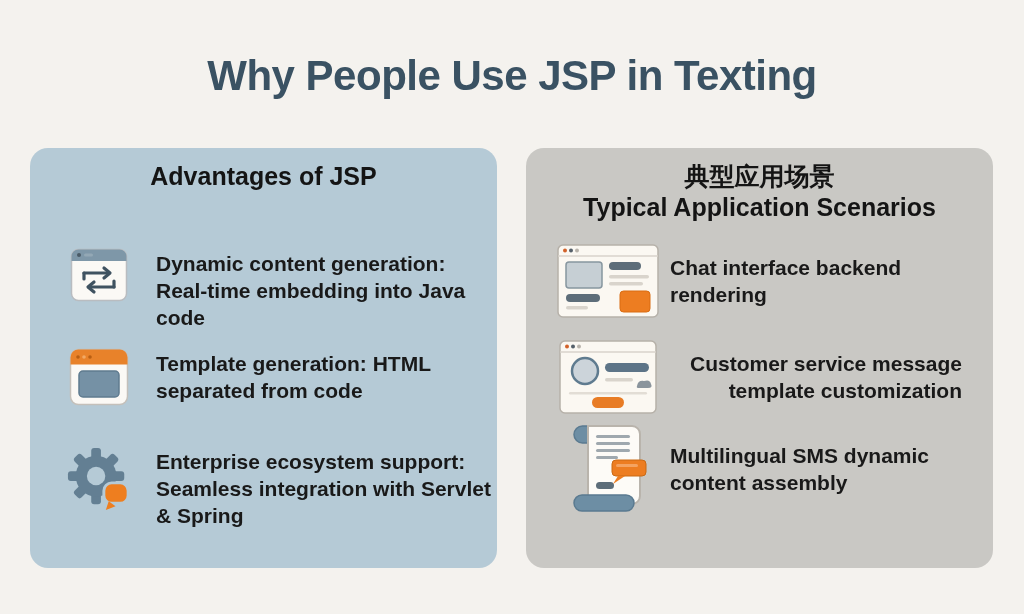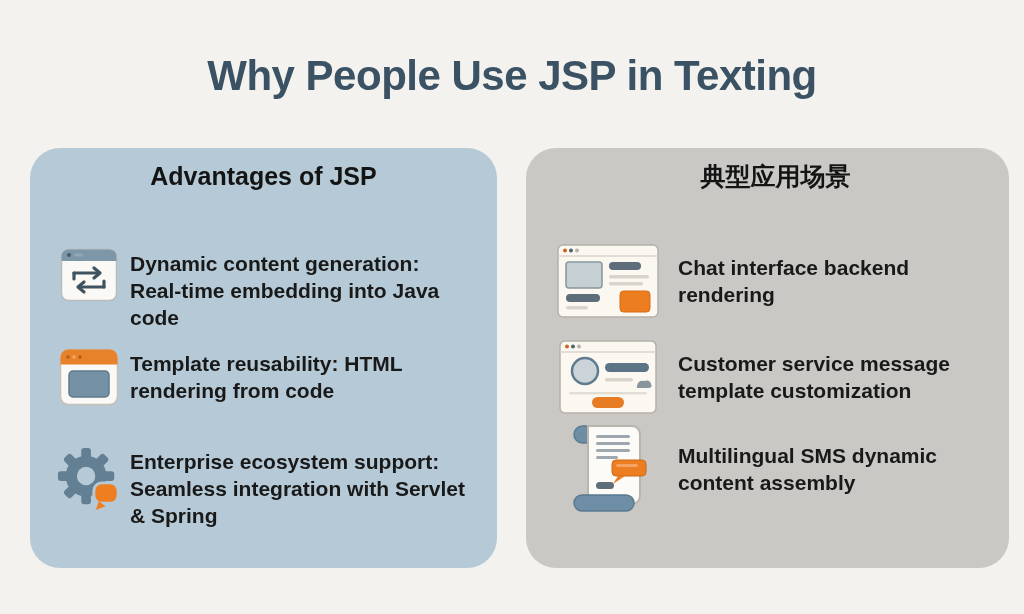--- a/index.html
+++ b/index.html
@@ -10,43 +10,43 @@
     overflow:hidden;
   }
   .stage{position:relative;width:1024px;height:614px;background:#f4f2ee;}
   .title{
     position:absolute;top:52px;left:0;width:1024px;
     margin:0;text-align:center;
     font-size:42px;font-weight:bold;color:#3a5263;letter-spacing:-0.5px;
   }
   .panel{
     position:absolute;top:148px;width:467px;height:420px;
-    border-radius:30px;
+    border-radius:18px;
   }
   .panel.left{left:30px;background:#b5cad6;}
-  .panel.right{left:526px;background:#c9c8c4;padding-left:16px;}
+  .panel.right{left:526px;background:#c9c8c4;}
   .panel-title{
     margin-top:13px;text-align:center;
     font-size:25px;font-weight:bold;color:#141414;line-height:31px;
   }
   .row{
     position:absolute;display:flex;
   }
-  .panel.left .row{left:26px;align-items:flex-start;gap:8px;}
-  .panel.right .row{left:30px;align-items:center;gap:18px;}
+  .panel.left .row{left:36px;align-items:flex-start;gap:24px;}
+  .panel.right .row{left:30px;align-items:center;gap:10px;}
   .icon-box{flex:0 0 auto;display:flex;justify-content:center;}
   .panel.left .icon-box{width:66px;}
   .panel.right .icon-box{width:104px;}
   .item-text{
     font-size:21px;font-weight:bold;color:#191919;line-height:27px;
   }
   .panel.left .item-text{width:336px;margin-top:2px;}
   .panel.right .item-text{width:292px;}
   .r1l{top:100px;} .r2l{top:200px;} .r3l{top:298px;justify-content:center;}
-  .r1r{top:96px;}  .r2r{top:192px;} .r3r{top:274px;}
+  .r1r{top:96px;}  .r2r{top:192px;text-align:right;} .r3r{top:274px;}
 </style>
 </head>
 <body>
 
 <div class="stage">
 
   <h1 class="title">Why People Use JSP in Texting</h1>
 
   <section class="panel left">
     <div class="panel-title">
@@ -77,21 +77,21 @@
       <div class="icon-box">
         <svg width="60" height="58" viewBox="0 0 60 58">
           <rect x="1.5" y="1.5" width="57" height="55" rx="8" fill="#fbf9f5" stroke="#c4c0ba" stroke-width="1.5"></rect>
           <path d="M1.5 9.5 a8 8 0 0 1 8 -8 h41 a8 8 0 0 1 8 8 v7 H1.5 z" fill="#e8822a"></path>
           <circle cx="9" cy="9" r="1.8" fill="#b85e12"></circle>
           <circle cx="15" cy="9" r="1.8" fill="#f2a964"></circle>
           <circle cx="21" cy="9" r="1.8" fill="#b85e12"></circle>
           <rect x="10" y="23" width="40" height="26" rx="4" fill="#7591a5" stroke="#5f7b8f" stroke-width="1.5"></rect>
         </svg>
       </div>
-      <div class="item-text">Template reusability: HTML rendering from code</div>
+      <div class="item-text">Template generation: HTML separated from code</div>
     </div>
 
     <div class="row r3l">
       <div class="icon-box">
         <svg width="68" height="66" viewBox="0 0 68 66">
           <g fill="#637f93">
             <rect x="26" y="1" width="10" height="14" rx="3" transform="rotate(0 31 30)"></rect>
             <rect x="26" y="1" width="10" height="14" rx="3" transform="rotate(45 31 30)"></rect>
             <rect x="26" y="1" width="10" height="14" rx="3" transform="rotate(90 31 30)"></rect>
             <rect x="26" y="1" width="10" height="14" rx="3" transform="rotate(135 31 30)"></rect>
@@ -106,20 +106,21 @@
           <path d="M44 56 l-3 9 l10 -4 z" fill="#ee7e1f"></path>
         </svg>
       </div>
       <div class="item-text">Enterprise ecosystem support: Seamless integration with Servlet &amp; Spring</div>
     </div>
   </section>
 
   <section class="panel right">
     <div class="panel-title">
       <div>典型应用场景</div>
+      <div>Typical Application Scenarios</div>
     </div>
 
     <div class="row r1r">
       <div class="icon-box">
         <svg width="102" height="74" viewBox="0 0 102 74">
           <rect x="1" y="1" width="100" height="72" rx="5" fill="#fbf8f2" stroke="#b6b1a9" stroke-width="1.5"></rect>
           <line x1="1" y1="12" x2="101" y2="12" stroke="#d8d3cb" stroke-width="1.5"></line>
           <circle cx="8" cy="6.5" r="2" fill="#d2622a"></circle>
           <circle cx="14" cy="6.5" r="2" fill="#55606a"></circle>
           <circle cx="20" cy="6.5" r="2" fill="#b9b4ac"></circle>

